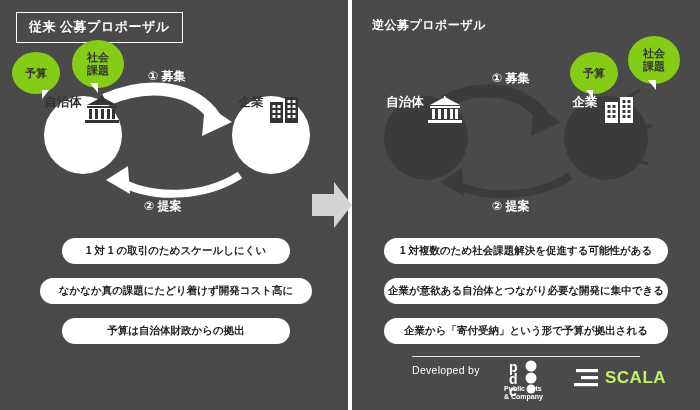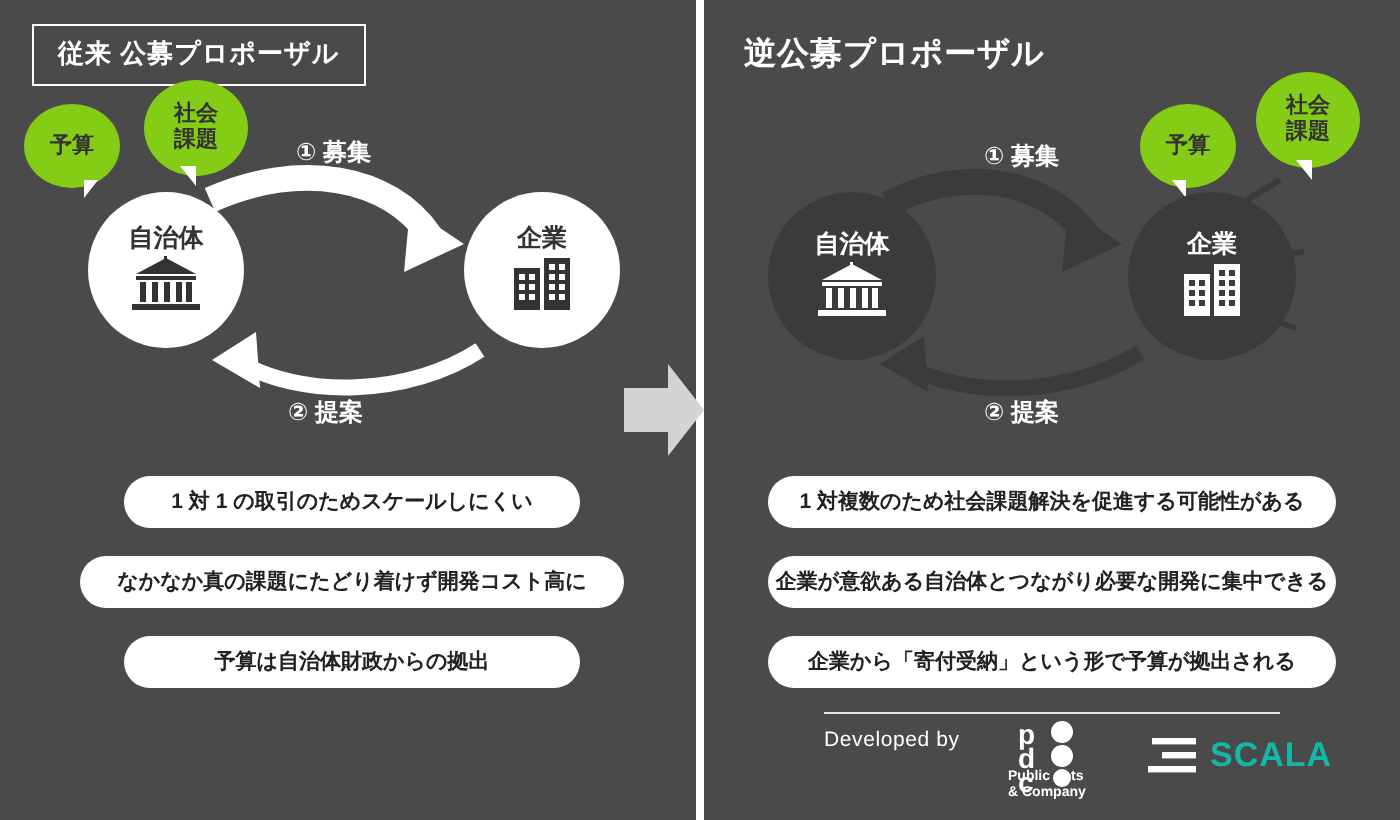--- a/index.html
+++ b/index.html
@@ -37,33 +37,31 @@
     color: #ffffff;
     font-size: 13px;
     font-weight: bold;
     padding: 5px 12px 6px 12px;
     letter-spacing: 0.5px;
     white-space: nowrap;
   }
   .panel-title.plain {
     border: none;
     padding-left: 4px;
-    font-size: 16px;
+    font-size: 12px;
   }
 
   
   .circle {
     position: absolute;
     border-radius: 50%;
     background: #ffffff;
     display: flex;
-    flex-direction: column;
-    align-items: center;
+    flex-direction: row;
     justify-content: center;
-    font-family: Liberation Mono, monospace;
   }
   .circle.dark {
     background: #3b3b3b;
   }
   .circle .c-label {
     font-size: 12.5px;
     font-weight: bold;
     color: #333333;
     line-height: 1.1;
     margin-bottom: 1px;
@@ -142,21 +140,21 @@
     background: #ffffff;
   }
   .pdc-text {
     position: absolute;
     color: #ffffff;
     font-weight: bold;
     line-height: 1.05;
   }
   .scala-text {
     position: absolute;
-    color: #14b8a6;
+    color: #bef264;
     font-size: 17px;
     font-weight: bold;
     letter-spacing: 0.5px;
   }
 </style>
 </head>
 <body>
 
 <div id="stage">
 

